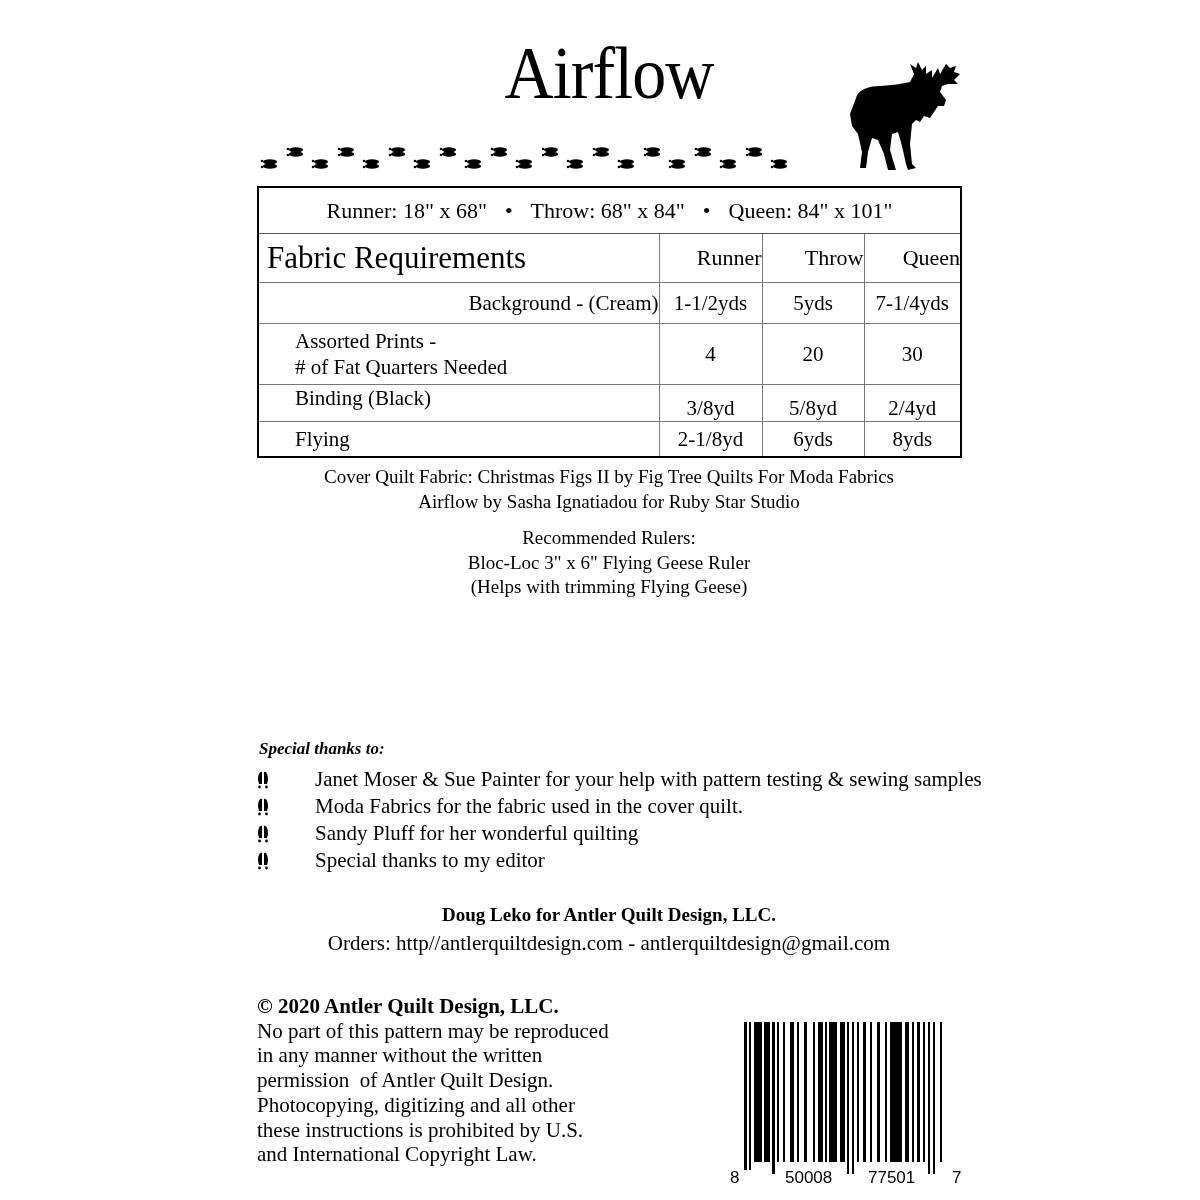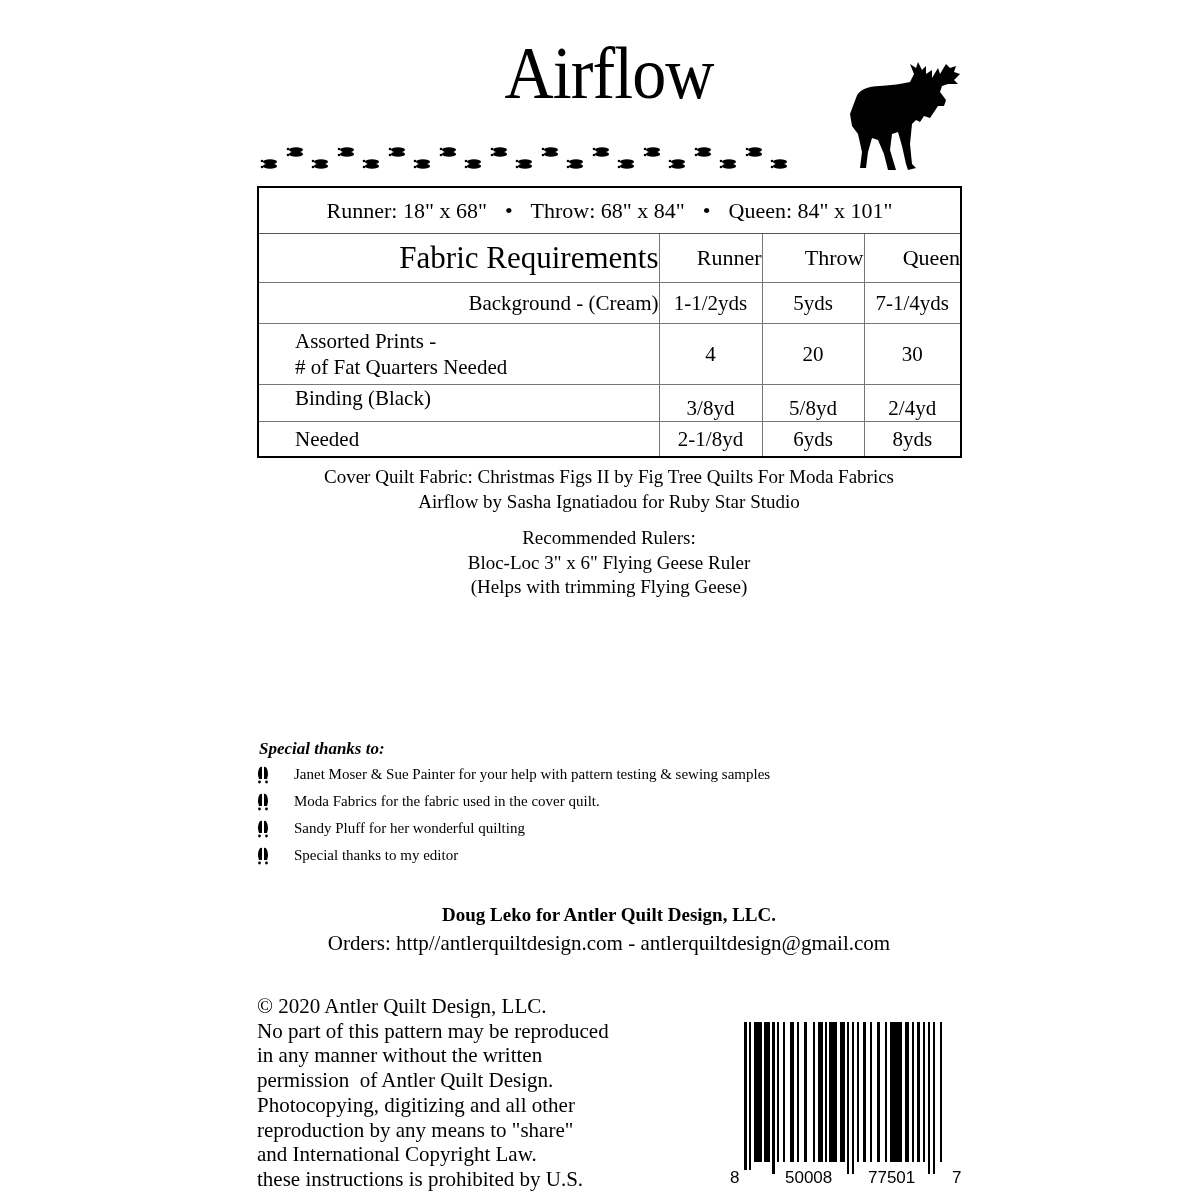--- a/index.html
+++ b/index.html
@@ -13,41 +13,41 @@
     .moose { left: 846px; top: 60px; width: 116px; height: 113px; }
 
     .tracks { left: 258px; top: 140px; width: 540px; height: 34px; }
 
     .spec-table { left: 257px; top: 186px; width: 705px; border-collapse: collapse; table-layout: fixed;
                   border: 2px solid #000; }
     .spec-table td { border: 1px solid #777; padding: 0; font-size: 21px; line-height: 26px; }
     .spec-table .sizes { height: 45px; text-align: center; font-size: 22px; border-bottom: 1px solid #555; }
     .spec-table .sizes .dot { display: inline-block; margin: 0 18px; }
     .spec-table .head td { height: 48px; }
-    .spec-table .head .fr { font-size: 31px; padding-left: 8px; text-align: right; }
+    .spec-table .head .fr { font-size: 31px; padding-left: 8px; }
     .spec-table .head .col { text-align: right; font-size: 22px; }
     .spec-table .lbl { padding-left: 36px; }
     .spec-table .val { text-align: center; }
     .row-bg td { height: 40px; text-align: right; }
     .row-ap td { height: 60px; }
     .row-bi td { height: 36px; }
     .row-ba td { height: 34px; }
 
     .center-block { left: 0; width: 1218px; text-align: center; font-size: 19px; line-height: 24.5px; }
 
     .thanks-title { left: 259px; top: 739px; font-size: 17px; font-weight: bold; font-style: italic; }
     .thanks-list { left: 257px; top: 766px; margin: 0; padding: 0; list-style: none; }
-    .thanks-list li { display: flex; align-items: flex-start; height: 27px; font-size: 15px; }
+    .thanks-list li { display: flex; align-items: center; height: 27px; font-size: 21px; gap: 21px; }
     .thanks-list .bullet { width: 37px; display: inline-flex; align-items: center; }
 
     .credit-name { left: 0; width: 1218px; top: 904px; text-align: center; font-size: 19px; font-weight: bold; }
     .credit-orders { left: 0; width: 1218px; top: 931px; text-align: center; font-size: 21px; }
 
     .copyright { left: 257px; top: 994px; font-size: 21px; line-height: 24.7px; width: 440px; }
-    .copyright .c-head { font-weight: normal; }
+    .copyright .c-head { font-weight: bold; }
 
     .barcode { left: 730px; top: 1018px; width: 235px; height: 170px; }
     .barcode-digits { font-family: "Liberation Sans", "DejaVu Sans", sans-serif; font-size: 17px; }
   </style>
 </head>
 <body>
 
 <div class="abs title">Airflow</div>
 
 <svg class="abs moose" viewBox="0 0 116 113">
@@ -125,21 +125,21 @@
     <td class="val">20</td>
     <td class="val">30</td>
   </tr>
   <tr class="row-bi">
     <td class="lbl" style="vertical-align:top">Binding (Black)</td>
     <td class="val" style="vertical-align:bottom">3/8yd</td>
     <td class="val" style="vertical-align:bottom">5/8yd</td>
     <td class="val" style="vertical-align:bottom">2/4yd</td>
   </tr>
   <tr class="row-ba">
-    <td class="lbl">Needed</td>
+    <td class="lbl">Flying</td>
     <td class="val">2-1/8yd</td>
     <td class="val">6yds</td>
     <td class="val">8yds</td>
   </tr>
 </tbody>
   </table>
 
 <div class="abs center-block" style="top:465px">
   <div>Cover Quilt Fabric: Christmas Figs II by Fig Tree Quilts For Moda Fabrics</div>
   <div>Airflow by Sasha Ignatiadou for Ruby Star Studio</div>
@@ -197,23 +197,22 @@
 
 <div class="abs credit-name">Doug Leko for Antler Quilt Design, LLC.</div>
 <div class="abs credit-orders">Orders: http//antlerquiltdesign.com - antlerquiltdesign@gmail.com</div>
 
 <div class="abs copyright">
   <div class="c-head">© 2020 Antler Quilt Design, LLC.</div>
   <div>No part of this pattern may be reproduced</div>
   <div>in any manner without the written</div>
   <div style="white-space:pre">permission  of Antler Quilt Design.</div>
   <div>Photocopying, digitizing and all other</div>
-  <div>reproduction by any means to "share"</div>
+  <div>these instructions is prohibited by U.S.</div>
   <div>and International Copyright Law.</div>
-  <div>these instructions is prohibited by U.S.</div>
 </div>
 
 <svg class="abs barcode" viewBox="0 0 235 170">
   <g fill="#000">
     <rect x="14" y="4" width="3" height="148"></rect>
       <rect x="19" y="4" width="2" height="148"></rect>
     <rect x="24" y="4" width="8" height="140"></rect>
       <rect x="34" y="4" width="6" height="140"></rect>
     <rect x="42" y="4" width="3" height="152"></rect>
       <rect x="47" y="4" width="2" height="140"></rect>

